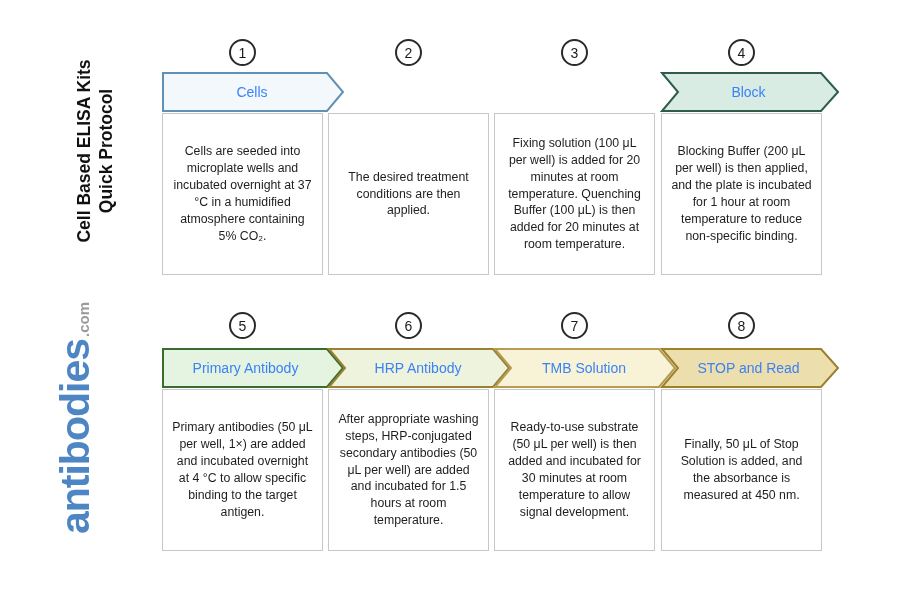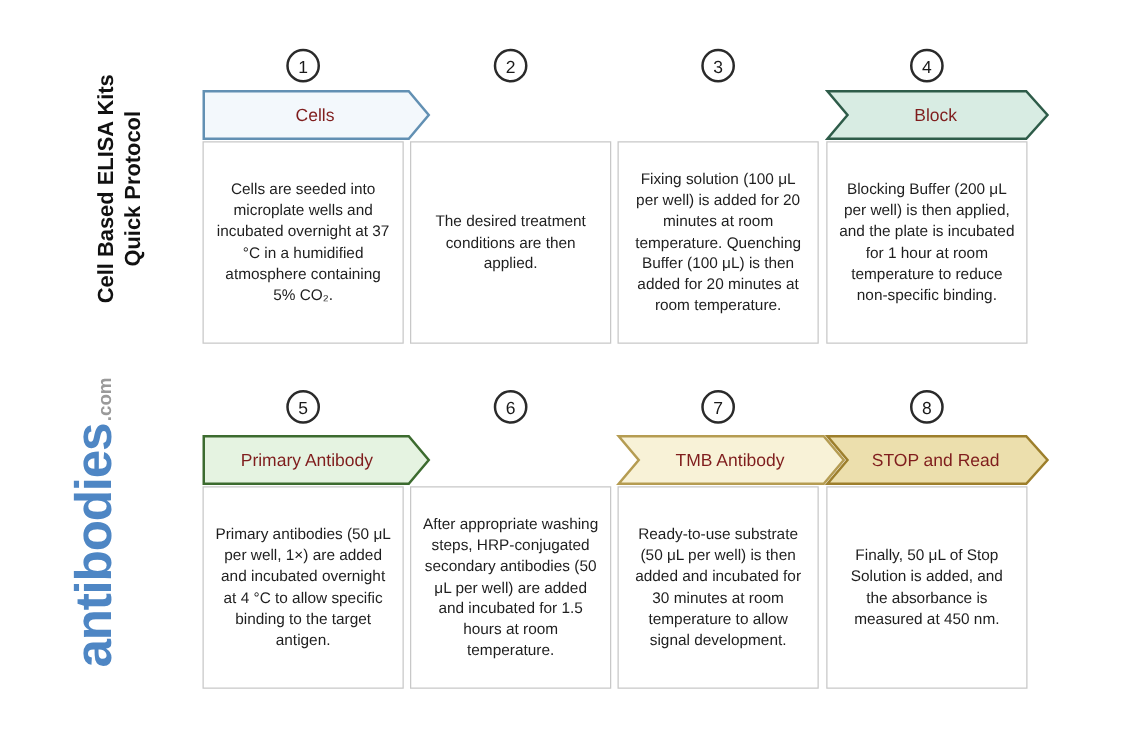--- a/index.html
+++ b/index.html
@@ -26,21 +26,21 @@
     position:absolute;left:67px;width:27px;height:27px;border-radius:50%;
     border:2px solid #2a2a2a;background:#fff;box-sizing:border-box;
     display:flex;align-items:center;justify-content:center;
     font-size:14px;color:#1a1a1a;
   }
   .arrow-wrap{position:absolute;left:0;width:182px;height:40px;}
   .arrow-wrap svg{position:absolute;left:0;top:0;overflow:visible;}
   .arrow-label{
     position:absolute;left:14px;top:0;width:152px;height:40px;
     display:flex;align-items:center;justify-content:center;
-    font-size:14px;color:#7f1d1d;text-align:center;
+    font-size:14px;color:#3b82f6;text-align:center;
   }
   .step:first-of-type .arrow-label{left:1px;width:165px;}
   .box{
     position:absolute;left:0;width:161px;height:162px;box-sizing:border-box;
     background:#fff;border:1px solid #c8c8c8;
     display:flex;align-items:center;justify-content:center;
     padding:8px 9px;
   }
   .box p{
     margin:0;font-size:12.3px;line-height:1.38;color:#1e1e1e;text-align:center;
@@ -127,34 +127,40 @@
     </div>
     <div class="box">
       <p>Primary antibodies (50 μL per well, 1×) are added and incubated overnight at 4 °C to allow specific binding to the target antigen.</p>
     </div>
   </div>
 
   <div class="step row2" style="left:328px">
     <div class="circle">
       <span>6</span>
       </div>
+    <div class="arrow-wrap">
+      <svg width="182" height="40" viewBox="0 0 182 40">
+        <polygon points="1,1 165,1 181,20 165,39 1,39 17,20" stroke-width="2" fill="#edf3dd" stroke="#9d8030"></polygon>
+      </svg>
+      <div class="arrow-label">HRP Antibody</div>
+    </div>
     <div class="box">
       <p>After appropriate washing steps, HRP-conjugated secondary antibodies (50 μL per well) are added and incubated for 1.5 hours at room temperature.</p>
     </div>
   </div>
 
   <div class="step row2" style="left:494px">
     <div class="circle">
       <span>7</span>
       </div>
     <div class="arrow-wrap">
       <svg width="182" height="40" viewBox="0 0 182 40">
         <polygon points="1,1 165,1 181,20 165,39 1,39 17,20" stroke-width="2" fill="#f8f2d7" stroke="#b59c52"></polygon>
       </svg>
-      <div class="arrow-label">TMB Antibody</div>
+      <div class="arrow-label">TMB Solution</div>
     </div>
     <div class="box">
       <p>Ready-to-use substrate (50 μL per well) is then added and incubated for 30 minutes at room temperature to allow signal development.</p>
     </div>
   </div>
 
   <div class="step row2" style="left:661px">
     <div class="circle">
       <span>8</span>
       </div>

